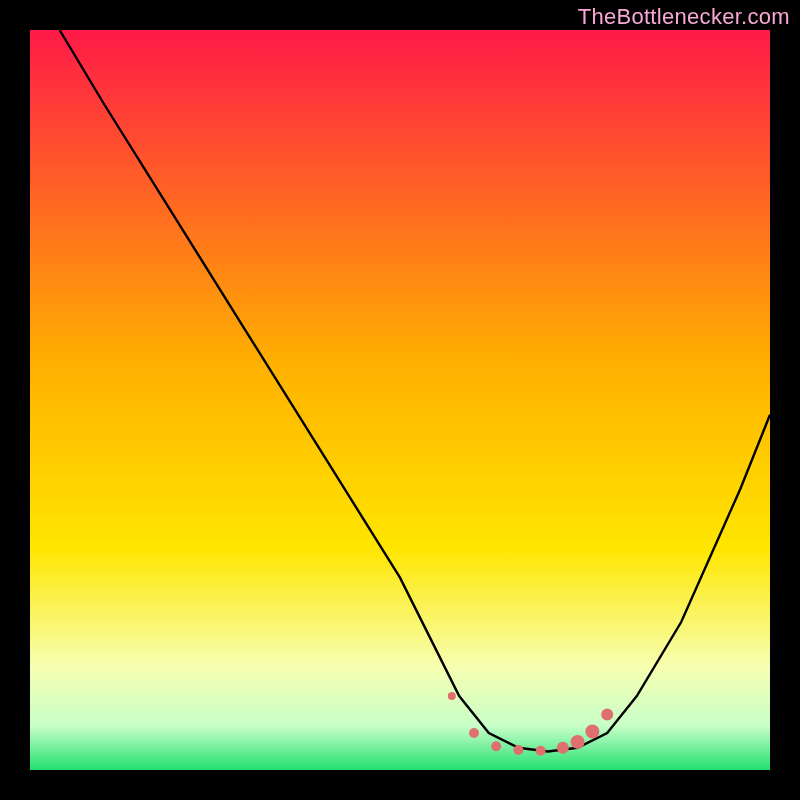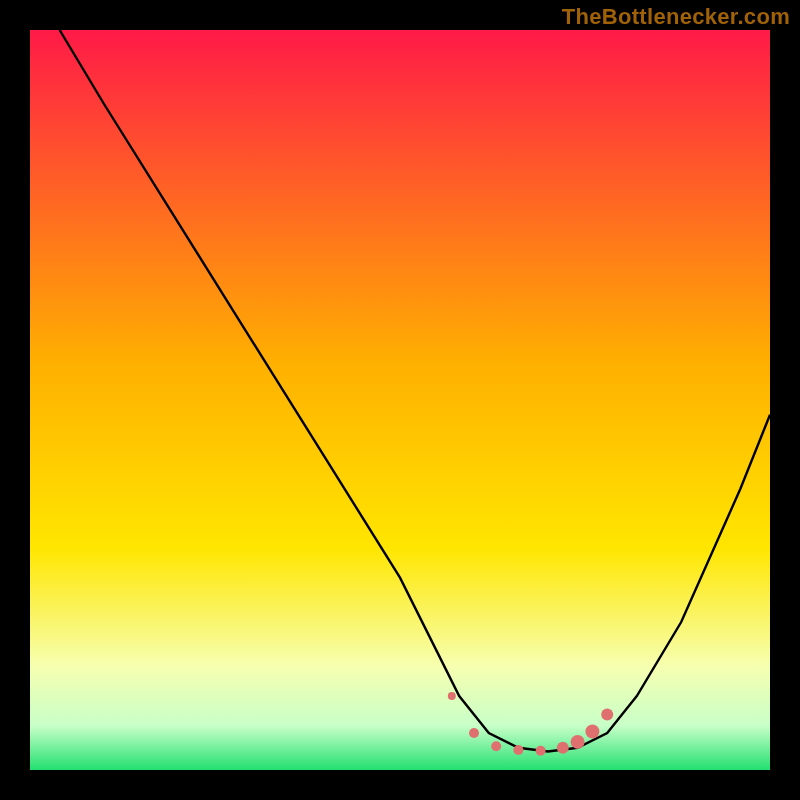--- a/index.html
+++ b/index.html
@@ -14,23 +14,23 @@
   .frame {
     position: relative;
     width: 800px;
     height: 800px;
     background: #000;
   }
   .watermark {
     position: absolute;
     top: 4px;
     right: 10px;
-    color: #a16207;
+    color: #f9a8d4;
     font-size: 22px;
-    font-weight: bold;
+    font-weight: normal;
     letter-spacing: 0.3px;
     z-index: 5;
   }
   .plot-wrap {
     position: absolute;
     left: 30px;
     top: 30px;
     width: 740px;
     height: 740px;
     background: #000;

